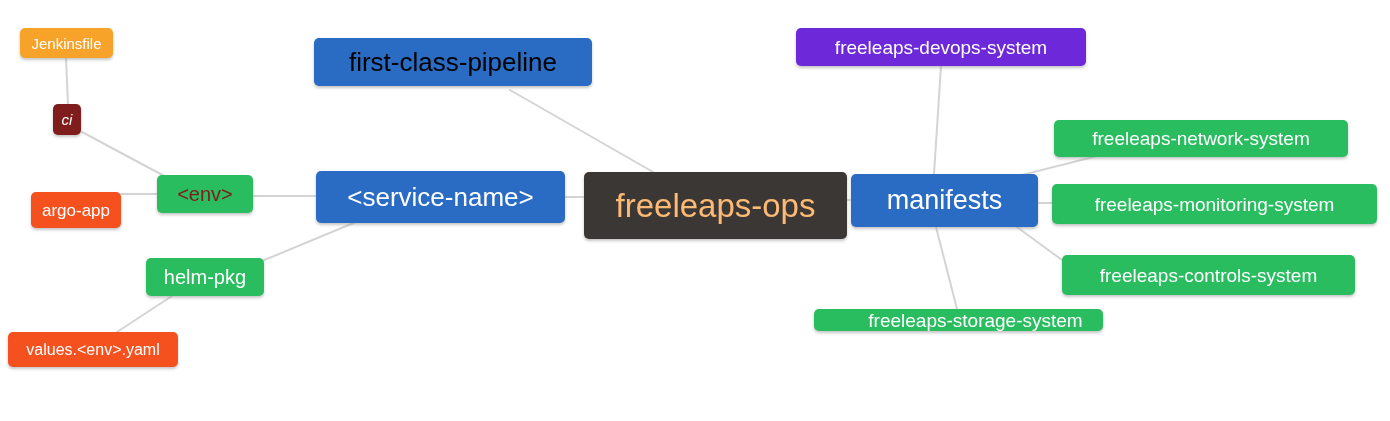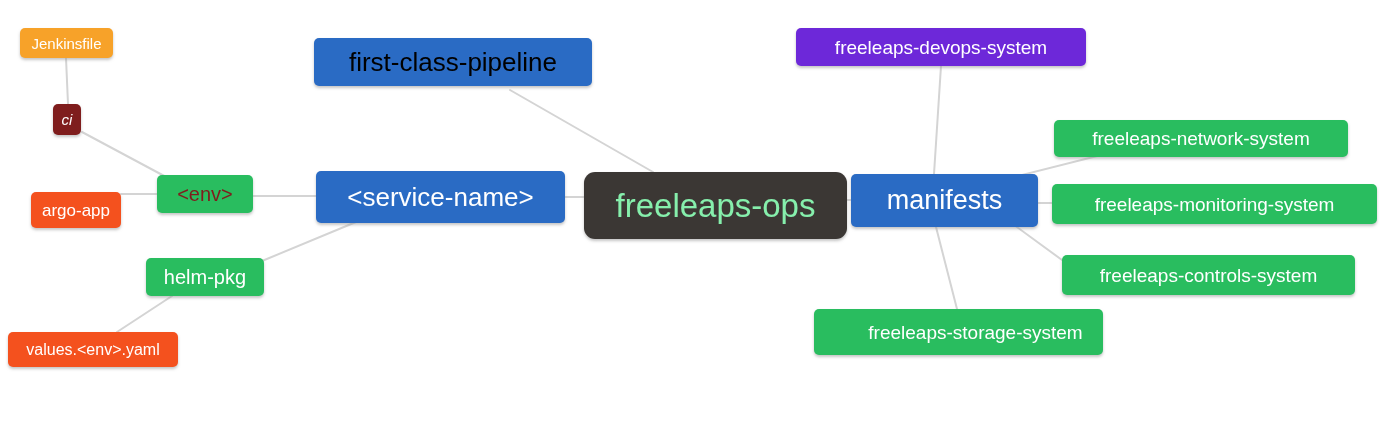--- a/index.html
+++ b/index.html
@@ -61,21 +61,21 @@
     </svg>
   <div id="node-layer">
       <div class="node" style="left: 20px; top: 28px; width: 93px; height: 30px; font-size: 15px; background: rgb(247, 162, 41); color: rgb(255, 255, 255); text-align: right;">Jenkinsfile</div>
       <div class="node" style="left: 53px; top: 104px; width: 28px; height: 31px; font-size: 15px; background: #7f1d1d; color: rgb(255, 255, 255); font-style: italic;">ci</div>
       <div class="node" style="left: 31px; top: 176px; width: 90px; height: 36px; font-size: 17px; background: rgb(244, 81, 30); color: rgb(255, 255, 255); margin-top: 16px;">argo-app</div>
       <div class="node" style="left: 157px; top: 175px; width: 96px; height: 38px; font-size: 20px; background: rgb(41, 189, 95); color: #7f1d1d;">&lt;env&gt;</div>
       <div class="node" style="left: 146px; top: 258px; width: 118px; height: 38px; font-size: 20px; background: rgb(41, 189, 95); color: rgb(255, 255, 255);">helm-pkg</div>
       <div class="node" style="left: 8px; top: 332px; width: 170px; height: 35px; font-size: 16px; background: rgb(244, 81, 30); color: rgb(255, 255, 255);">values.&lt;env&gt;.yaml</div>
       <div class="node" style="left: 314px; top: 38px; width: 278px; height: 48px; font-size: 26px; background: rgb(42, 107, 196); color: #000000;">first-class-pipeline</div>
       <div class="node" style="left: 316px; top: 171px; width: 249px; height: 52px; font-size: 26px; background: rgb(42, 107, 196); color: rgb(255, 255, 255);">&lt;service-name&gt;</div>
-      <div class="node" style="left: 584px; top: 172px; width: 263px; height: 67px; font-size: 33px; background: rgb(59, 55, 52); color: #86efac; border-radius: 11px;">freeleaps-ops</div>
+      <div class="node" style="left: 584px; top: 172px; width: 263px; height: 67px; font-size: 33px; background: rgb(59, 55, 52); color: #fdba74;">freeleaps-ops</div>
       <div class="node" style="left: 851px; top: 174px; width: 187px; height: 53px; font-size: 27px; background: rgb(42, 107, 196); color: rgb(255, 255, 255);">manifests</div>
       <div class="node" style="left: 796px; top: 28px; width: 290px; height: 38px; font-size: 19px; background: #6d28d9; color: rgb(255, 255, 255);">freeleaps-devops-system</div>
       <div class="node" style="left: 1054px; top: 120px; width: 294px; height: 37px; font-size: 19px; background: rgb(41, 189, 95); color: rgb(255, 255, 255);">freeleaps-network-system</div>
       <div class="node" style="left: 1052px; top: 184px; width: 325px; height: 40px; font-size: 19px; background: rgb(41, 189, 95); color: rgb(255, 255, 255);">freeleaps-monitoring-system</div>
       <div class="node" style="left: 1062px; top: 255px; width: 293px; height: 40px; font-size: 19px; background: rgb(41, 189, 95); color: rgb(255, 255, 255);">freeleaps-controls-system</div>
-      <div class="node" style="left: 814px; top: 309px; width: 289px; height: 46px; font-size: 19px; background: rgb(41, 189, 95); color: rgb(255, 255, 255); padding-left: 34px;">freeleaps-storage-system</div>
+      <div class="node" style="left: 814px; top: 309px; width: 289px; height: 22px; font-size: 19px; background: rgb(41, 189, 95); color: rgb(255, 255, 255); padding-left: 34px;">freeleaps-storage-system</div>
     </div>
 </div>
 
 </body></html>

